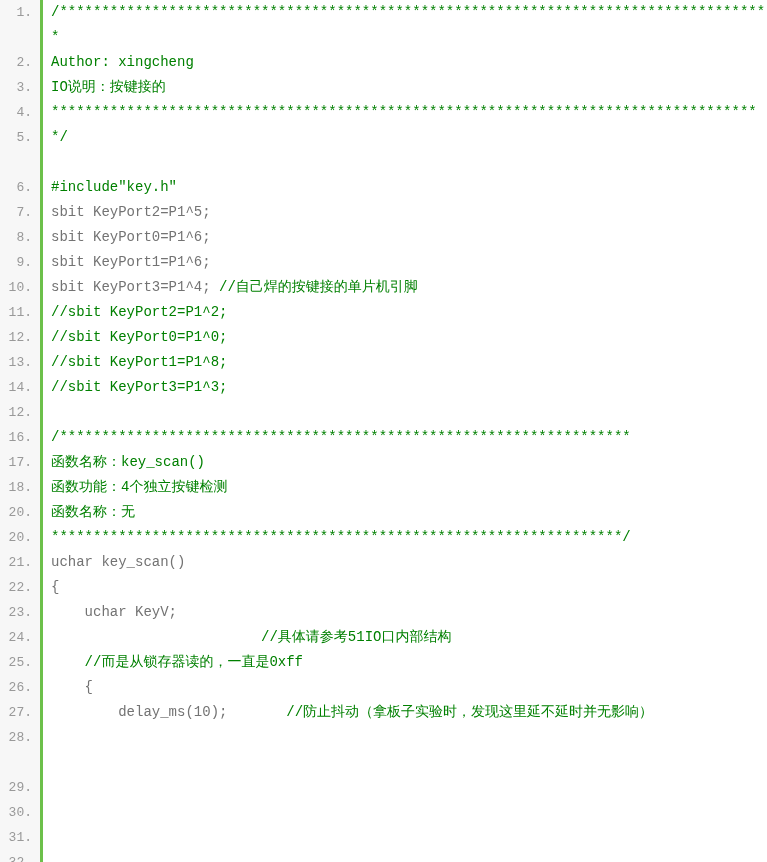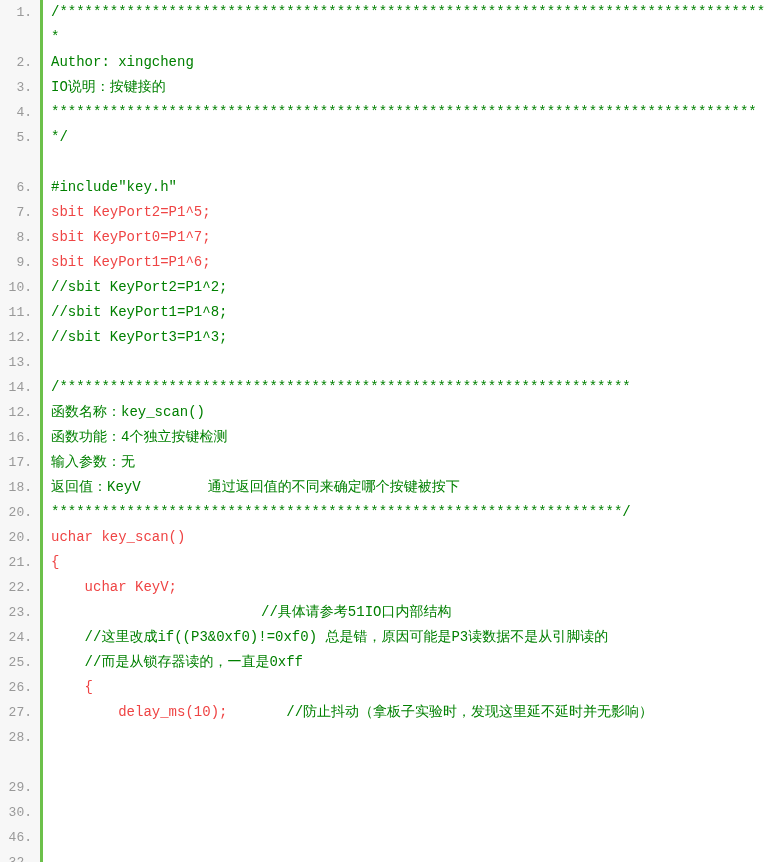--- a/index.html
+++ b/index.html
@@ -44,21 +44,21 @@
       white-space: pre;
       color: #333;
     }
     .line.tall {
       height: 50px;
       line-height: 25px;
       white-space: pre-wrap;
       word-break: break-all;
     }
     .cm { color: #008000; }
-    .kw { color: #ef4444; }
+    .kw { color: #737373; }
   </style>
 </head>
 <body>
 
 <div class="editor">
   <div class="gutter" id="gutter">
       <div class="ln tall">1.</div>
       <div class="ln">2.</div>
       <div class="ln">3.</div>
       <div class="ln">4.</div>
@@ -81,45 +81,45 @@
       <div class="ln">21.</div>
       <div class="ln">22.</div>
       <div class="ln">23.</div>
       <div class="ln">24.</div>
       <div class="ln">25.</div>
       <div class="ln">26.</div>
       <div class="ln">27.</div>
       <div class="ln tall">28.</div>
       <div class="ln">29.</div>
       <div class="ln">30.</div>
-      <div class="ln">46.</div>
+      <div class="ln">31.</div>
       <div class="ln">32.</div>
     </div>
   <div class="code-area" id="code">
       <div class="line tall"><span class="cm">/*************************************************************************************</span></div>
       <div class="line"><span class="cm">Author: xingcheng</span></div>
       <div class="line"><span class="cm">IO说明：按键接的</span></div>
       <div class="line tall"><span class="cm">*************************************************************************************/</span></div>
       <div class="line"><span></span></div>
       <div class="line"><span class="cm">#include"key.h"</span></div>
       <div class="line"><span class="kw">sbit KeyPort2=P1^5;</span></div>
-      <div class="line"><span class="kw">sbit KeyPort0=P1^7;</span></div>
+      <div class="line"><span class="kw">sbit KeyPort0=P1^6;</span></div>
       <div class="line"><span class="kw">sbit KeyPort1=P1^6;</span></div>
+      <div class="line"><span class="kw">sbit KeyPort3=P1^4; </span><span class="cm">//自己焊的按键接的单片机引脚</span></div>
       <div class="line"><span class="cm">//sbit KeyPort2=P1^2;</span></div>
+      <div class="line"><span class="cm">//sbit KeyPort0=P1^0;</span></div>
       <div class="line"><span class="cm">//sbit KeyPort1=P1^8;</span></div>
       <div class="line"><span class="cm">//sbit KeyPort3=P1^3;</span></div>
       <div class="line"><span></span></div>
       <div class="line"><span class="cm">/********************************************************************</span></div>
       <div class="line"><span class="cm">函数名称：key_scan()</span></div>
       <div class="line"><span class="cm">函数功能：4个独立按键检测</span></div>
-      <div class="line"><span class="cm">输入参数：无</span></div>
-      <div class="line"><span class="cm">返回值：KeyV        通过返回值的不同来确定哪个按键被按下</span></div>
+      <div class="line"><span class="cm">函数名称：无</span></div>
       <div class="line"><span class="cm">********************************************************************/</span></div>
       <div class="line"><span class="kw">uchar key_scan()</span></div>
       <div class="line"><span class="kw">{</span></div>
       <div class="line"><span class="kw">    uchar KeyV;</span></div>
       <div class="line"><span class="kw">                         </span><span class="cm">//具体请参考51IO口内部结构</span></div>
-      <div class="line"><span class="kw">    </span><span class="cm">//这里改成if((P3&amp;0xf0)!=0xf0) 总是错，原因可能是P3读数据不是从引脚读的</span></div>
       <div class="line"><span class="kw">    </span><span class="cm">//而是从锁存器读的，一直是0xff</span></div>
       <div class="line"><span class="kw">    {</span></div>
       <div class="line"><span class="kw">        delay_ms(10);       </span><span class="cm">//防止抖动（拿板子实验时，发现这里延不延时并无影响）</span></div>
     </div>
 </div>
 
 </body></html>

